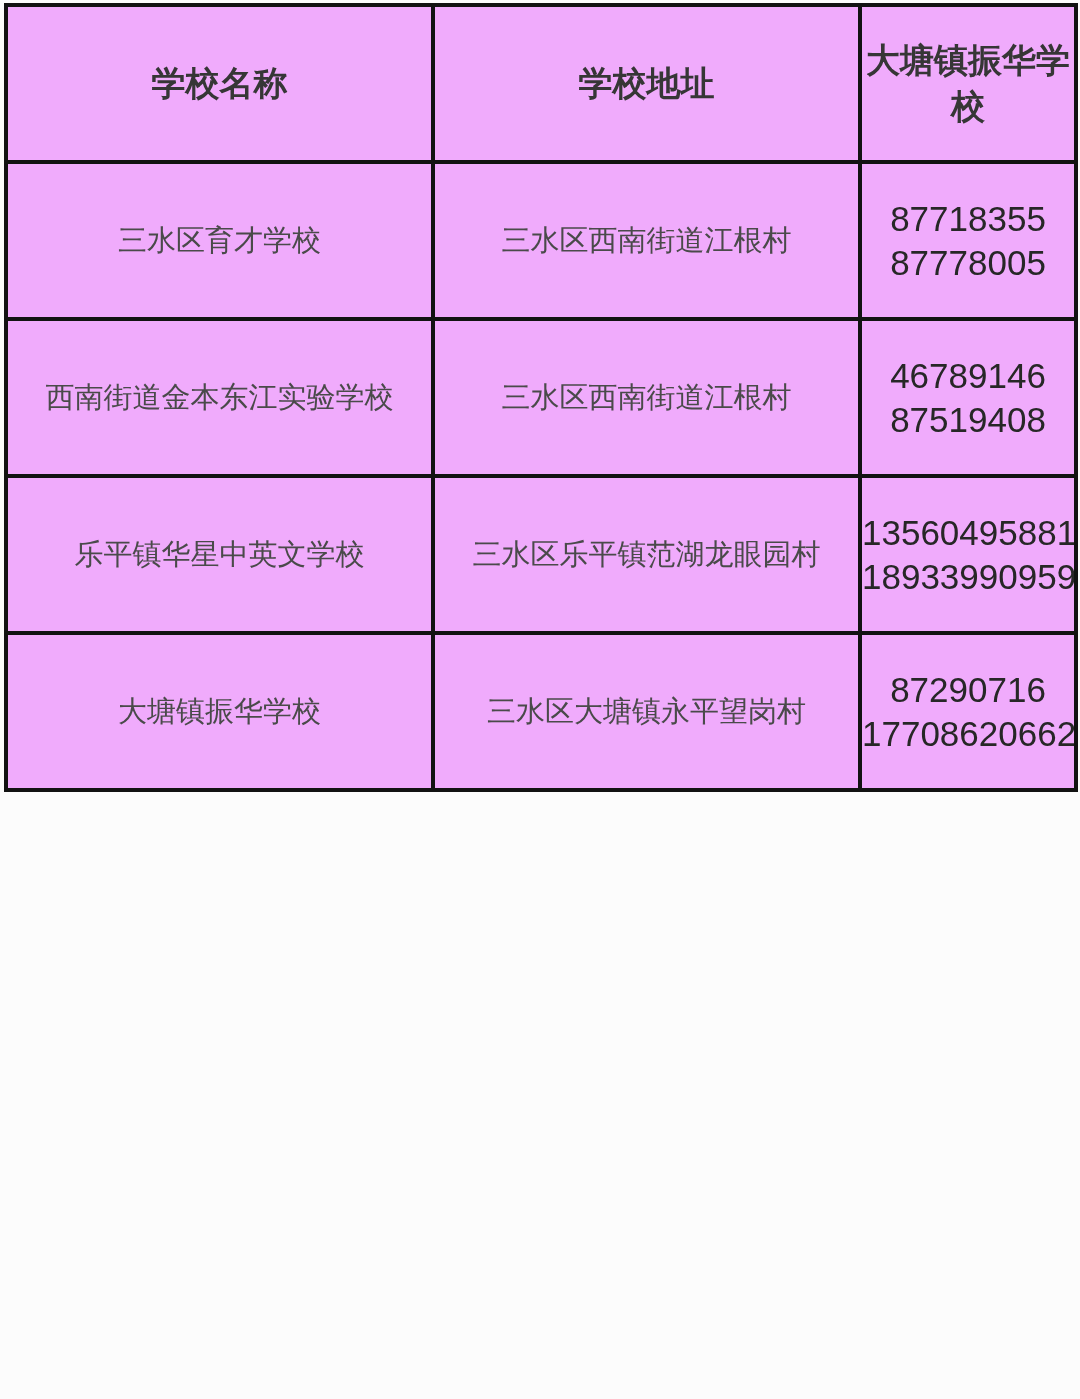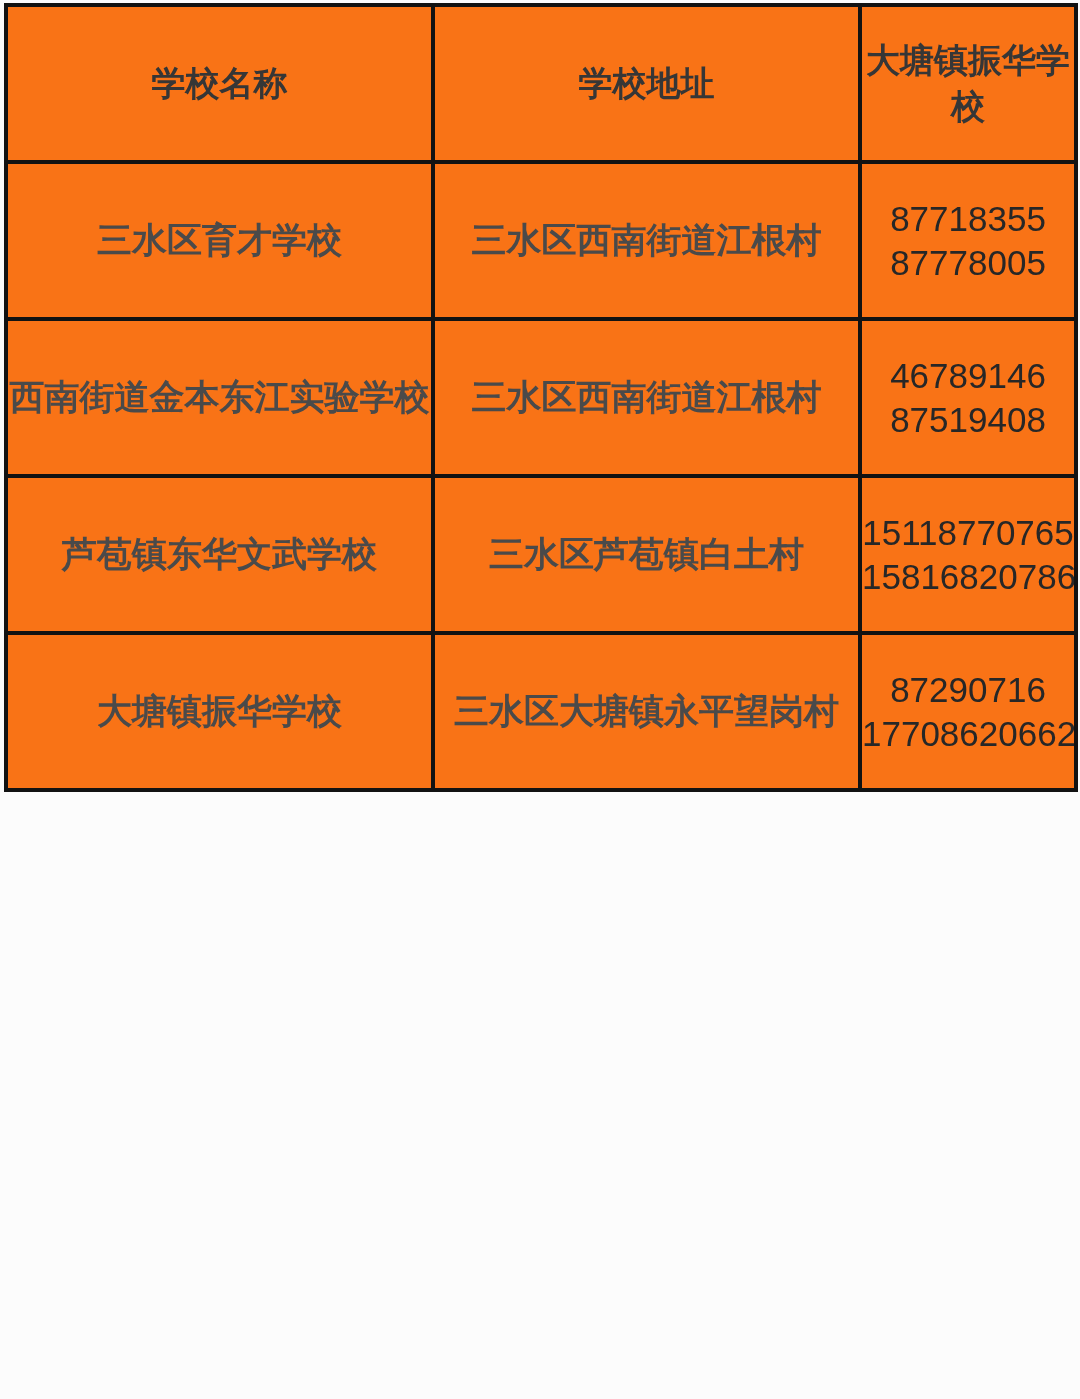--- a/index.html
+++ b/index.html
@@ -8,40 +8,40 @@
     background: #fcfcfc;
     width: 1080px;
     height: 1399px;
     overflow: hidden;
   }
   table.school-table {
     border-collapse: collapse;
     table-layout: fixed;
     margin: 3px 0 0 4px;
     width: 1070px;
-    background: #f97316;
+    background: #f0abfc;
   }
   .school-table th,
   .school-table td {
     border: 4px solid #121212;
     padding: 0;
     text-align: center;
     vertical-align: middle;
     overflow: hidden;
   }
   .school-table th {
     font-family: "Liberation Sans", "DejaVu Sans", sans-serif;
     font-weight: bold;
     font-size: 34px;
     color: #363636;
   }
   td.name-cell, td.addr-cell {
     font-family: "Liberation Sans", "DejaVu Sans", sans-serif;
-    font-weight: bold;
-    font-size: 35px;
+    font-weight: normal;
+    font-size: 29px;
     color: #4a4a4a;
     letter-spacing: 0px;
   }
   td.phone-cell {
     font-family: Liberation Sans, sans-serif;
     font-size: 35px;
     color: #272727;
   }
   .phone-line {
     line-height: 44px;
@@ -79,25 +79,25 @@
     </tr>
     <tr class="rh-tall">
       <td class="name-cell">西南街道金本东江实验学校</td>
       <td class="addr-cell">三水区西南街道江根村</td>
       <td class="phone-cell">
         <div class="phone-line">46789146</div>
         <div class="phone-line">87519408</div>
       </td>
     </tr>
     <tr class="rh-tall">
-      <td class="name-cell">芦苞镇东华文武学校</td>
-      <td class="addr-cell">三水区芦苞镇白土村</td>
+      <td class="name-cell">乐平镇华星中英文学校</td>
+      <td class="addr-cell">三水区乐平镇范湖龙眼园村</td>
       <td class="phone-cell">
-        <div class="phone-line">15118770765</div>
-        <div class="phone-line">15816820786</div>
+        <div class="phone-line">13560495881</div>
+        <div class="phone-line">18933990959</div>
       </td>
     </tr>
     <tr class="rh-tall">
       <td class="name-cell">大塘镇振华学校</td>
       <td class="addr-cell">三水区大塘镇永平望岗村</td>
       <td class="phone-cell">
         <div class="phone-line">87290716</div>
         <div class="phone-line">17708620662</div>
       </td>
     </tr>

